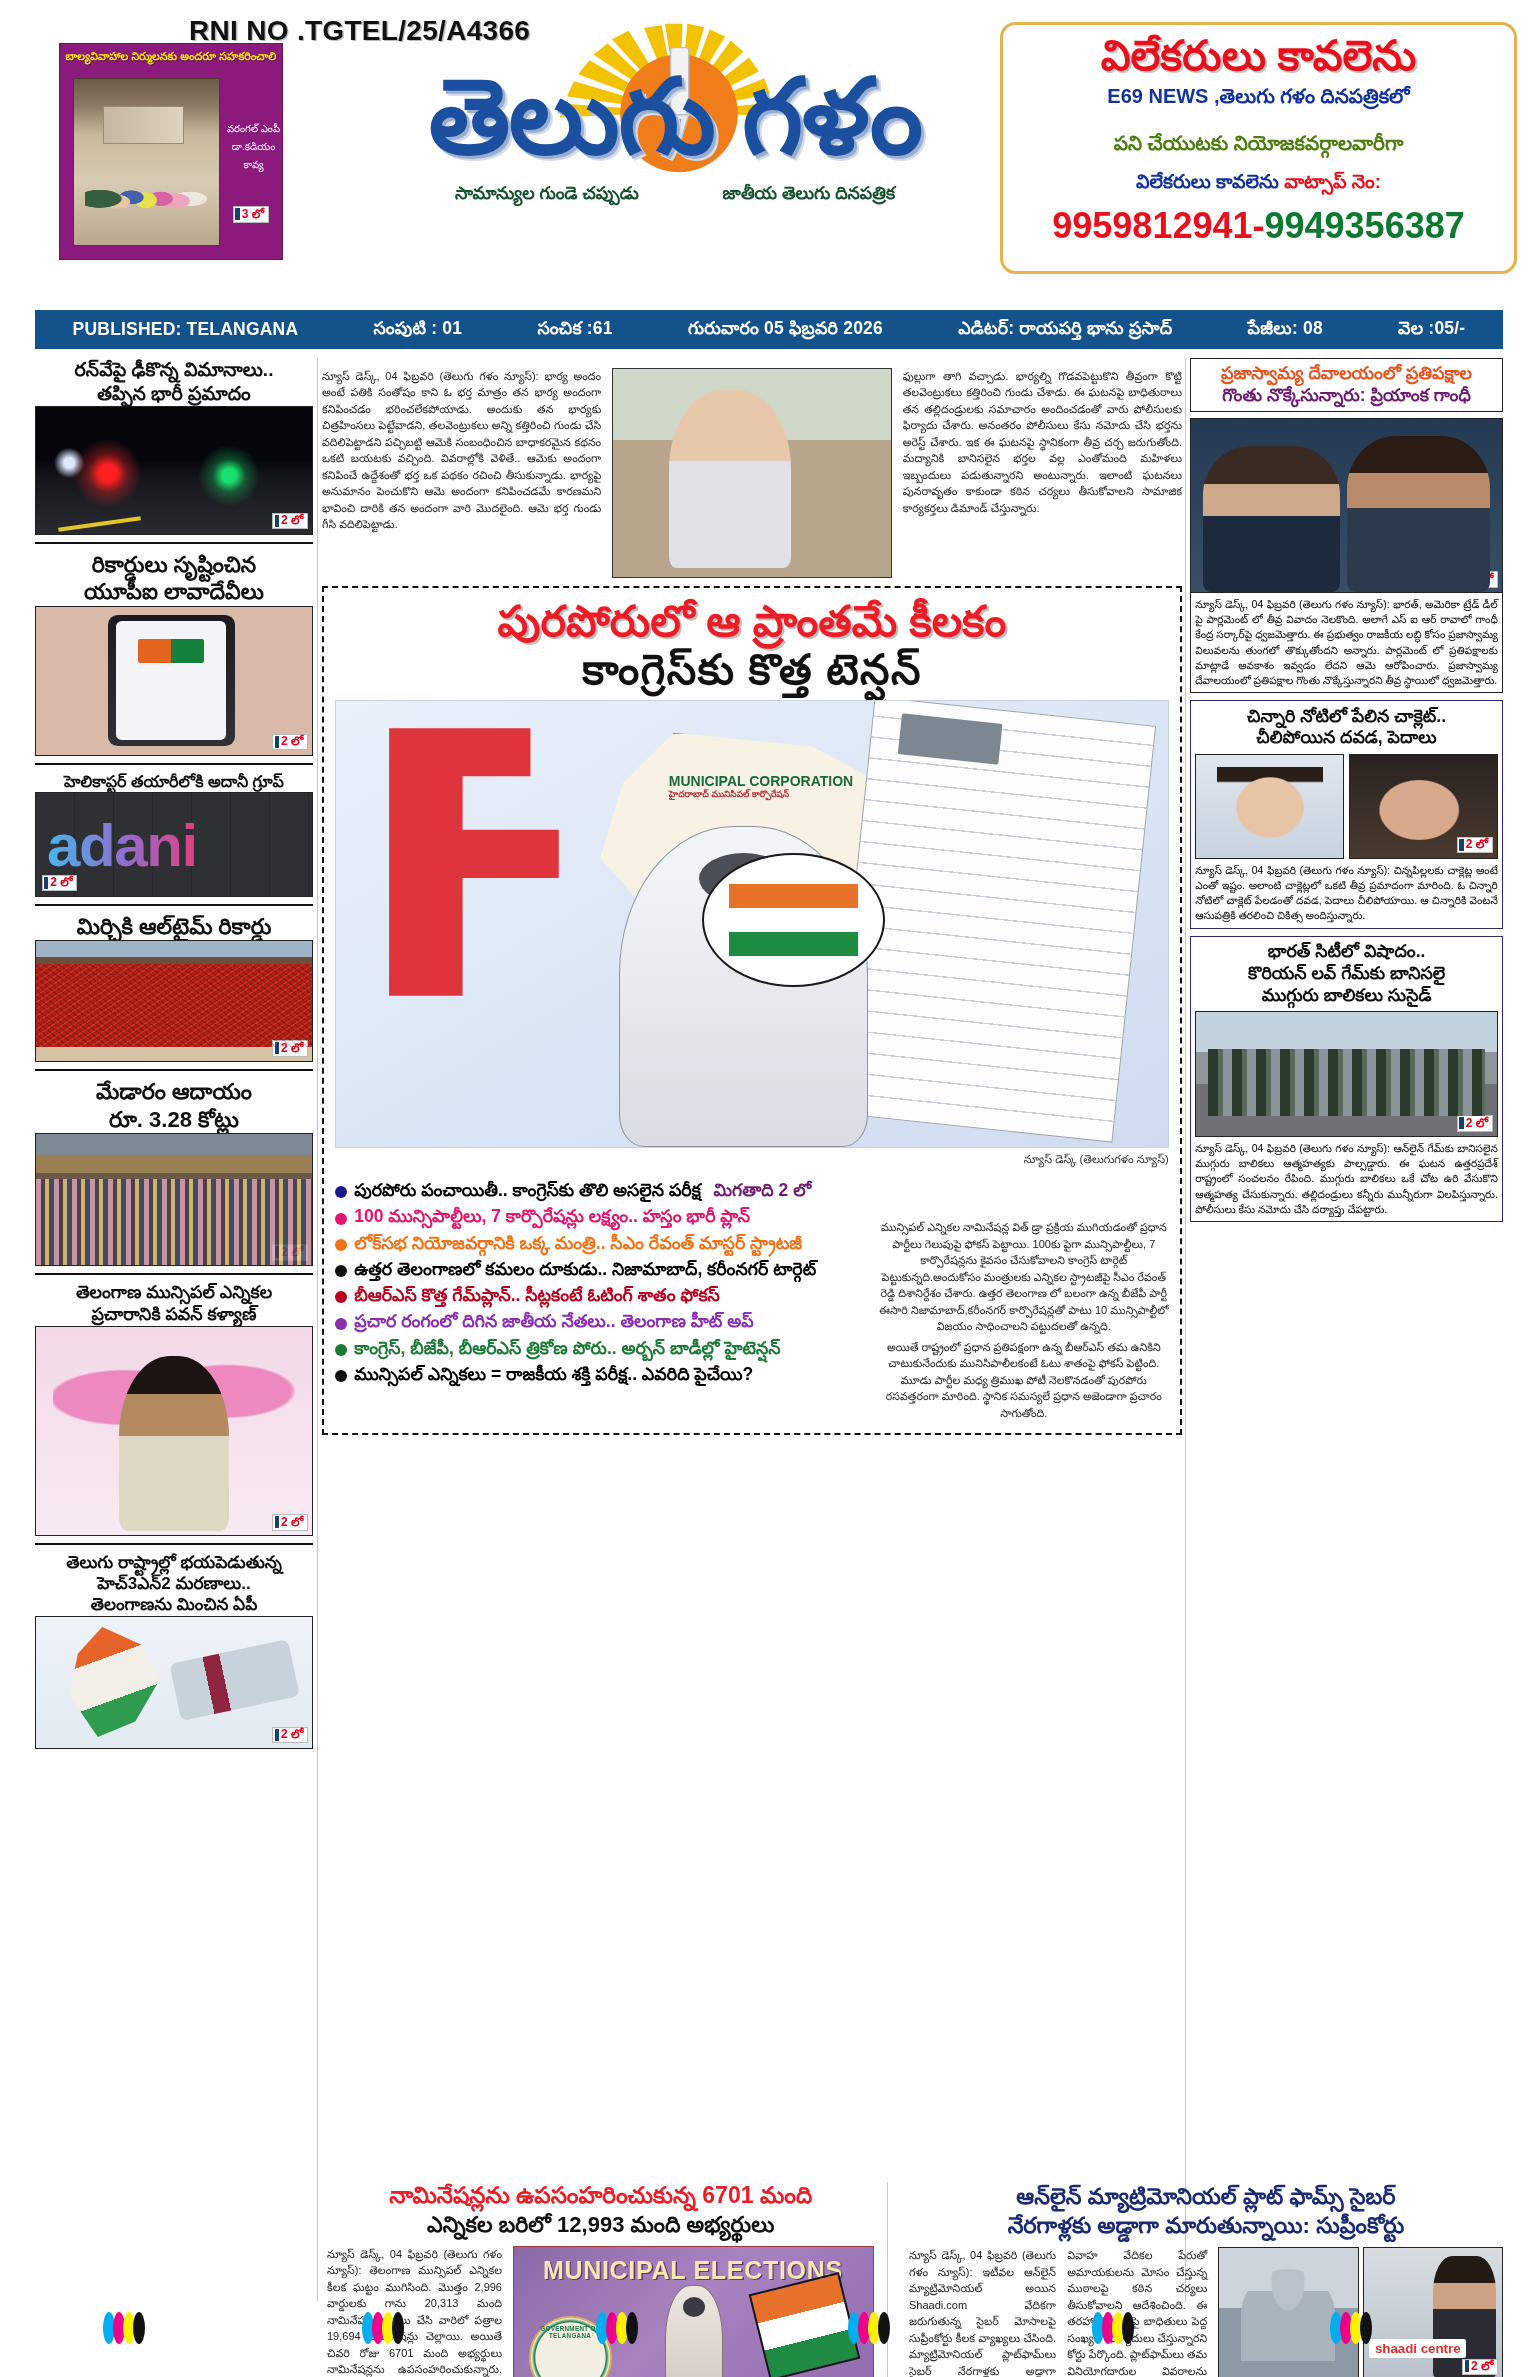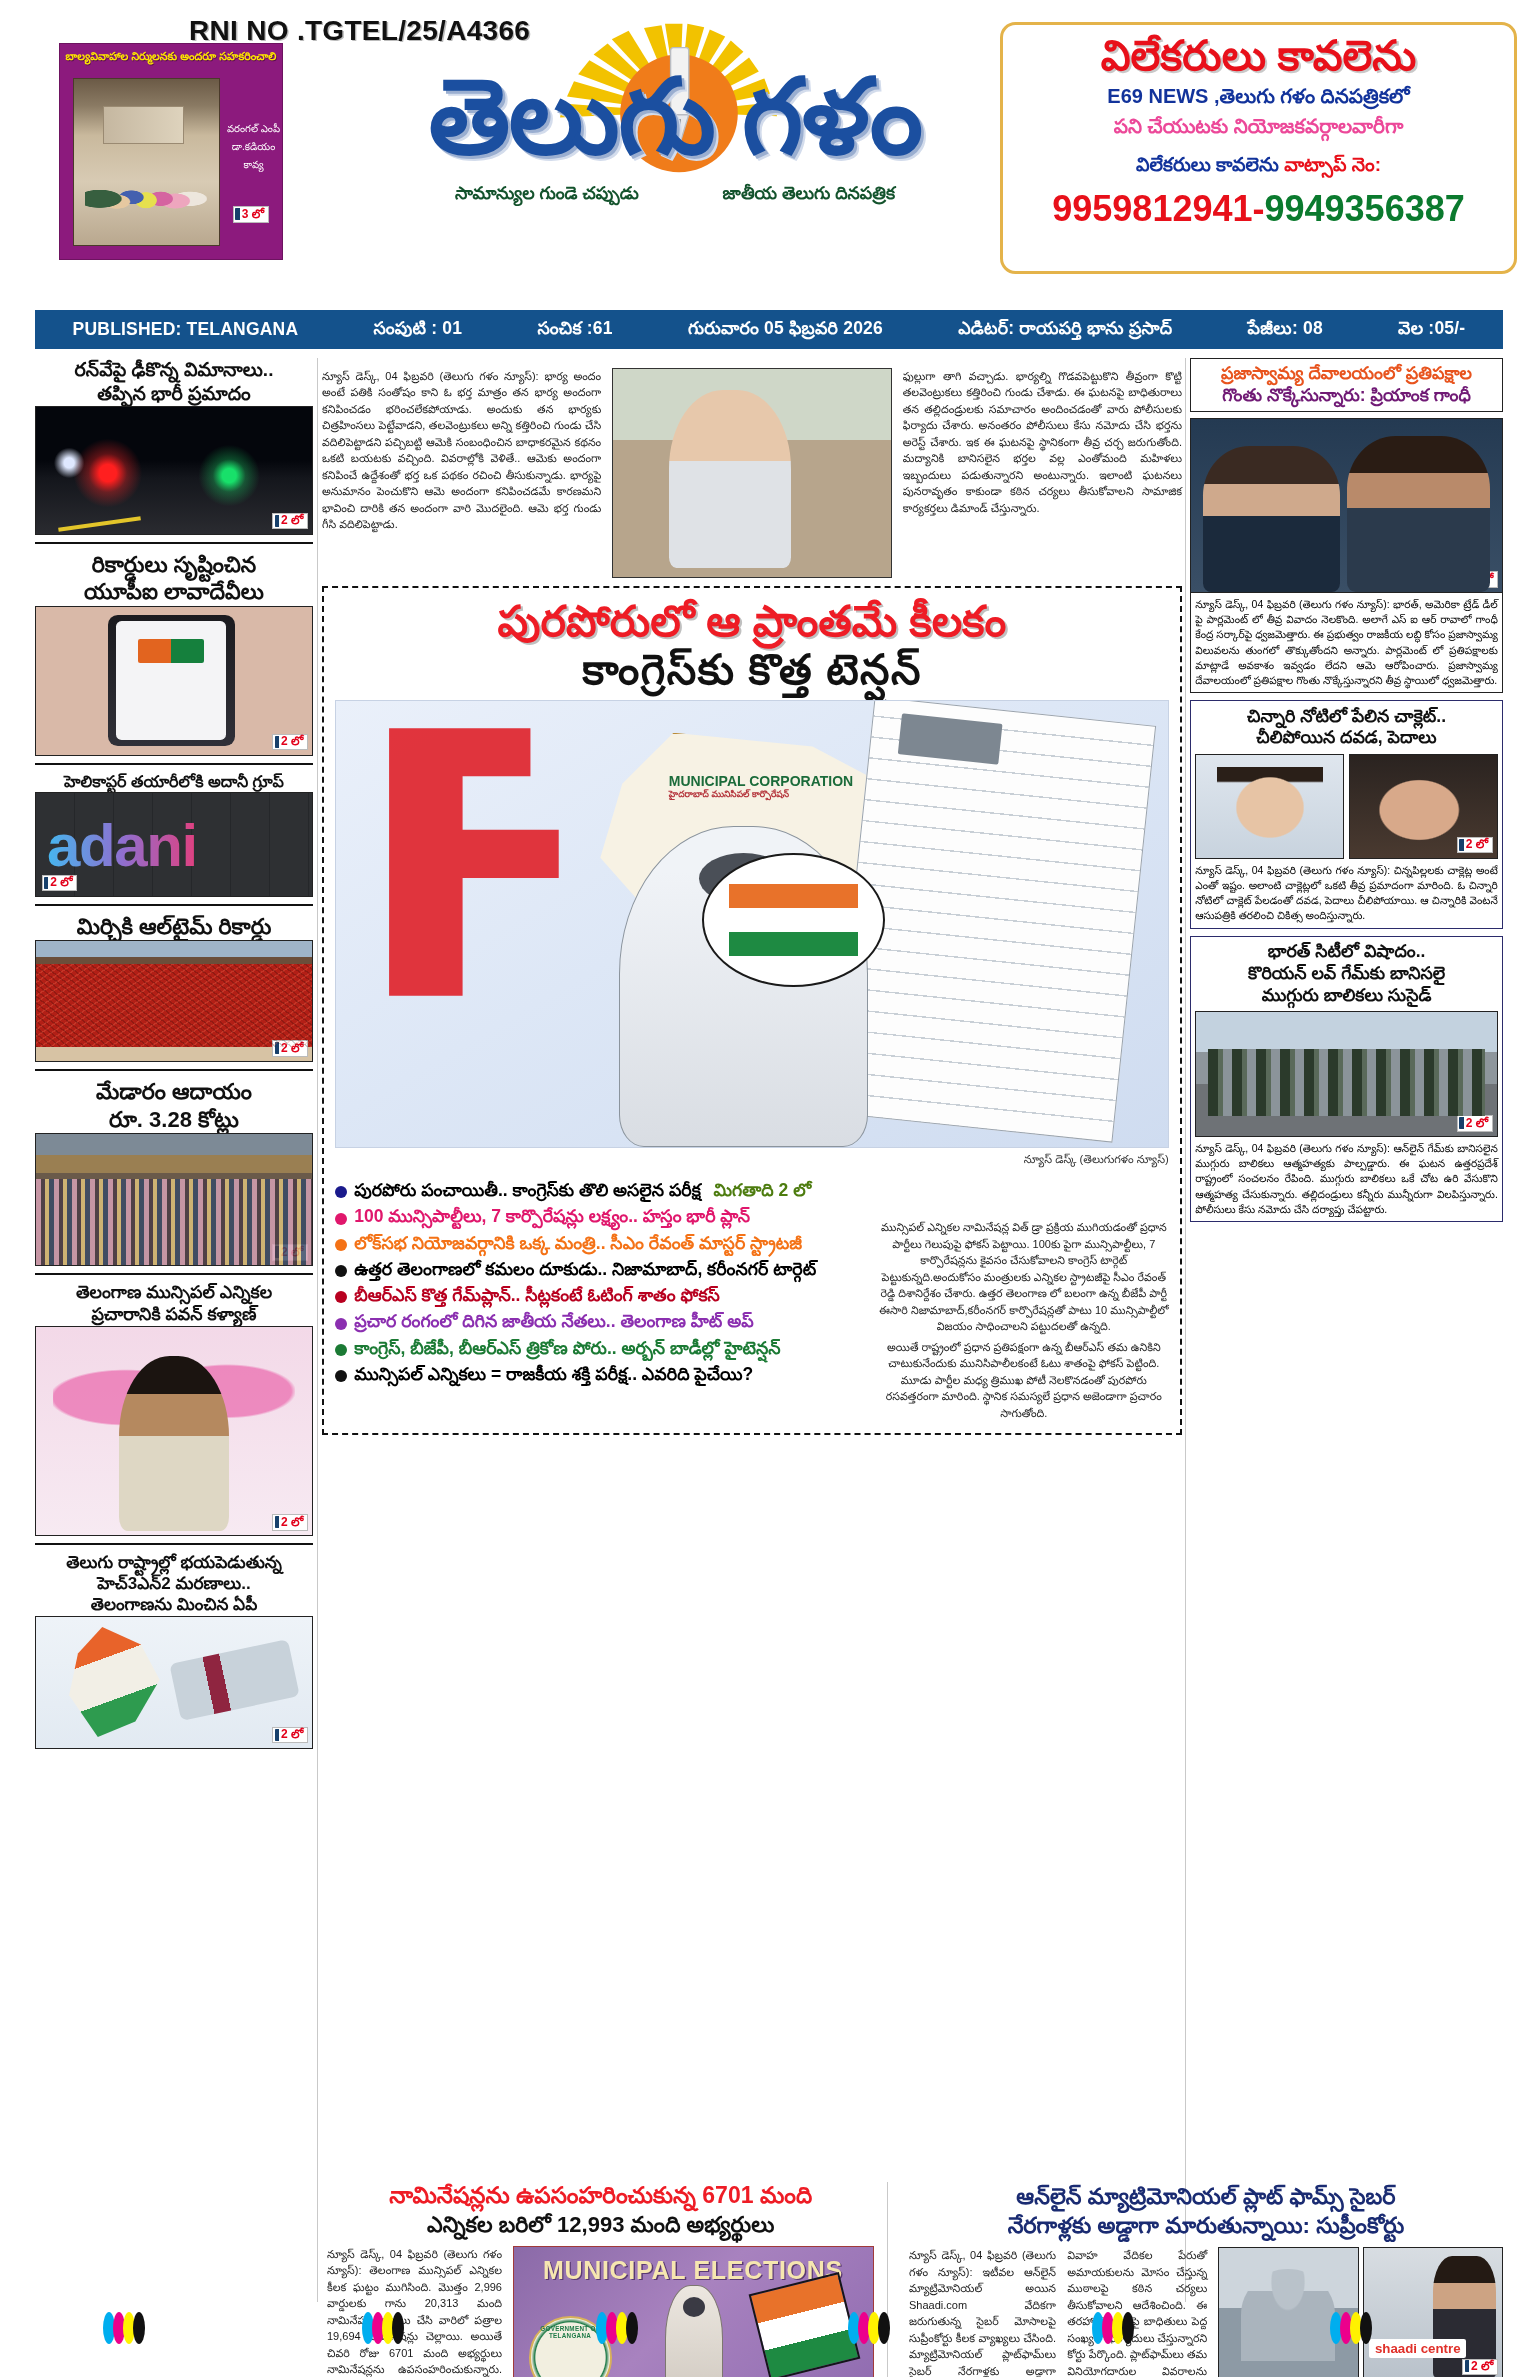--- a/index.html
+++ b/index.html
@@ -82,21 +82,21 @@
   .logo-sub span { color:#14532d; font-size:17.5px; font-weight:bold; }
 
   .ad-box {
     position:absolute; left:1000px; top:22.4px; width:517px; height:252px;
     background:#fff; border:3.5px solid #e4b34a; border-radius:15.4px;
     text-align:center; padding-top:8.4px;
   }
   .ad-l1 { color:#e8101a; font-size:42px; font-weight:bold; line-height:1.05;
     text-shadow:2.1px 2.1px 0 #c9c9c9; }
   .ad-l2 { color:#12339b; font-size:20px; font-weight:bold; margin-top:7px; }
-  .ad-l3 { color:#ec4899; font-size:20px; font-weight:bold; margin-top:2px; }
+  .ad-l3 { color:#4d7c0f; font-size:20px; font-weight:bold; margin-top:19px; }
   .ad-l4 { color:#12339b; font-size:19px; font-weight:bold; margin-top:11.2px; }
   .ad-l4 em { color:#e8101a; font-style:normal; }
   .ad-phone { margin-top:8.4px; font-size:36px; font-weight:bold; letter-spacing:0px; }
   .ad-phone .a { color:#e8101a; }
   .ad-phone .b { color:#0b7a2e; }
 
   
   .infobar {
     position:absolute; left:35px; top:310px; width:1468px; height:39px;
     background:#14528c; color:#fff;
@@ -249,21 +249,21 @@
      border:2.1px solid #1a1a1a;border-radius:50%;
   }
   .feat-img .evm i{position:absolute;left:14%;top:22%;width:72%;height:56%;
      background:linear-gradient(180deg,#e8722a 0 33%,#ffffff 33% 66%,#1e8a42 66% 100%);font-style:normal;}
   .feat-cap { text-align:right; font-size:11.2px; color:#333; margin-top:4.2px; }
 
   .bullets { margin-top:7px; }
   .bullet { display:flex; align-items:flex-start; gap:7px; margin:4.9px 0; font-size:17.5px;
      font-weight:bold; line-height:1.22; }
   .dot { width:12px; height:12px; border-radius:50%; flex:0 0 12px; margin-top:6.3px; }
-  .bullet .mig { color:#4d7c0f; margin-left:5.6px; }
+  .bullet .mig { color:#701a75; margin-left:5.6px; }
 
   
   .bottom { position:absolute; left:35px; top:2182px; width:1468px; }
   .bsec-title-red { text-align:center; color:#ee1c25; font-size:23px; font-weight:bold; line-height:1.2;}
   .bsec-title-blk { text-align:center; color:#111; font-size:22px; font-weight:bold; line-height:1.2; margin-top:2.8px;}
   .bsec-title-navy{ text-align:center; color:#1a2b72; font-size:22.4px; font-weight:bold; line-height:1.3;}
 
   .munic-img { width:100%; height:161px; position:relative; overflow:hidden;
      background:linear-gradient(135deg,#8b6aa8,#a882bf 45%,#8f6bb0); border:1.4px solid #a13a3a;}
   .munic-img .ttl{position:absolute;left:8%;top:6%;font-size:25px;font-weight:bold;color:#f6e6b0;

